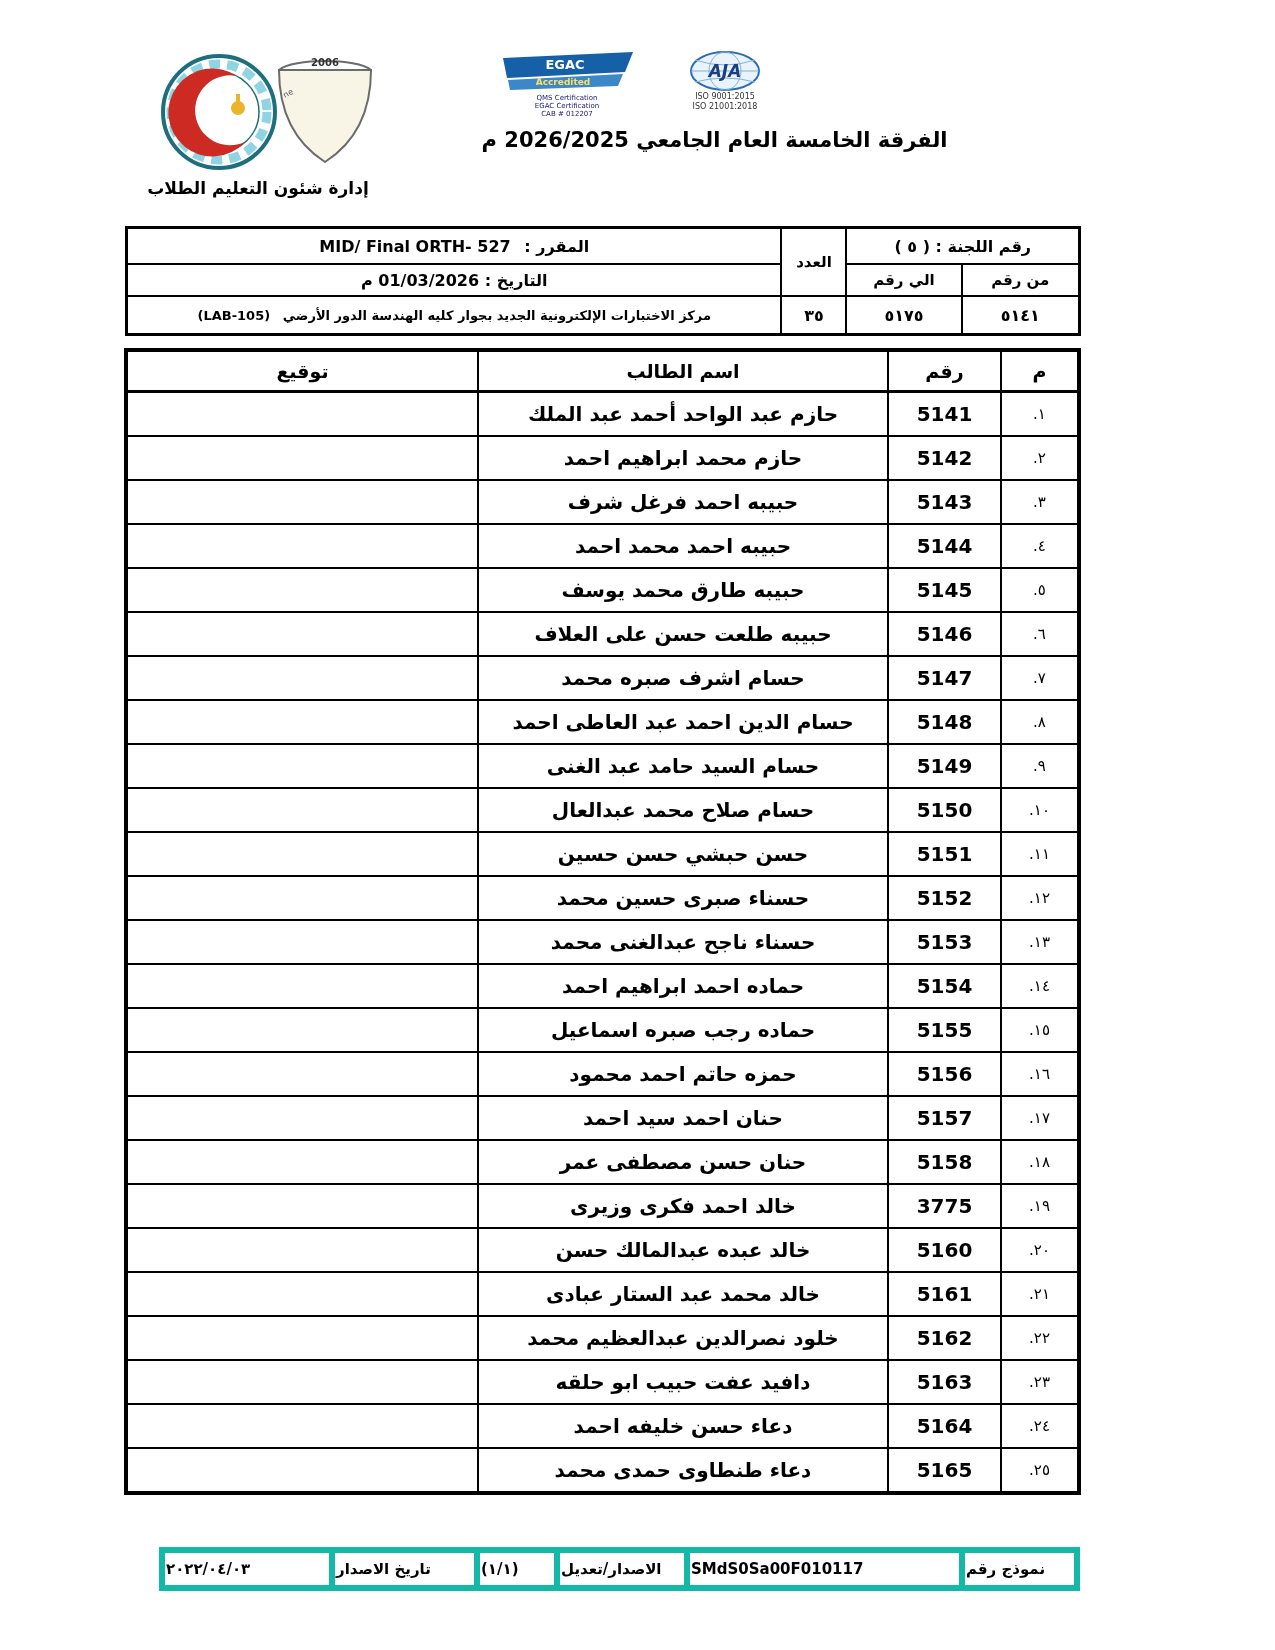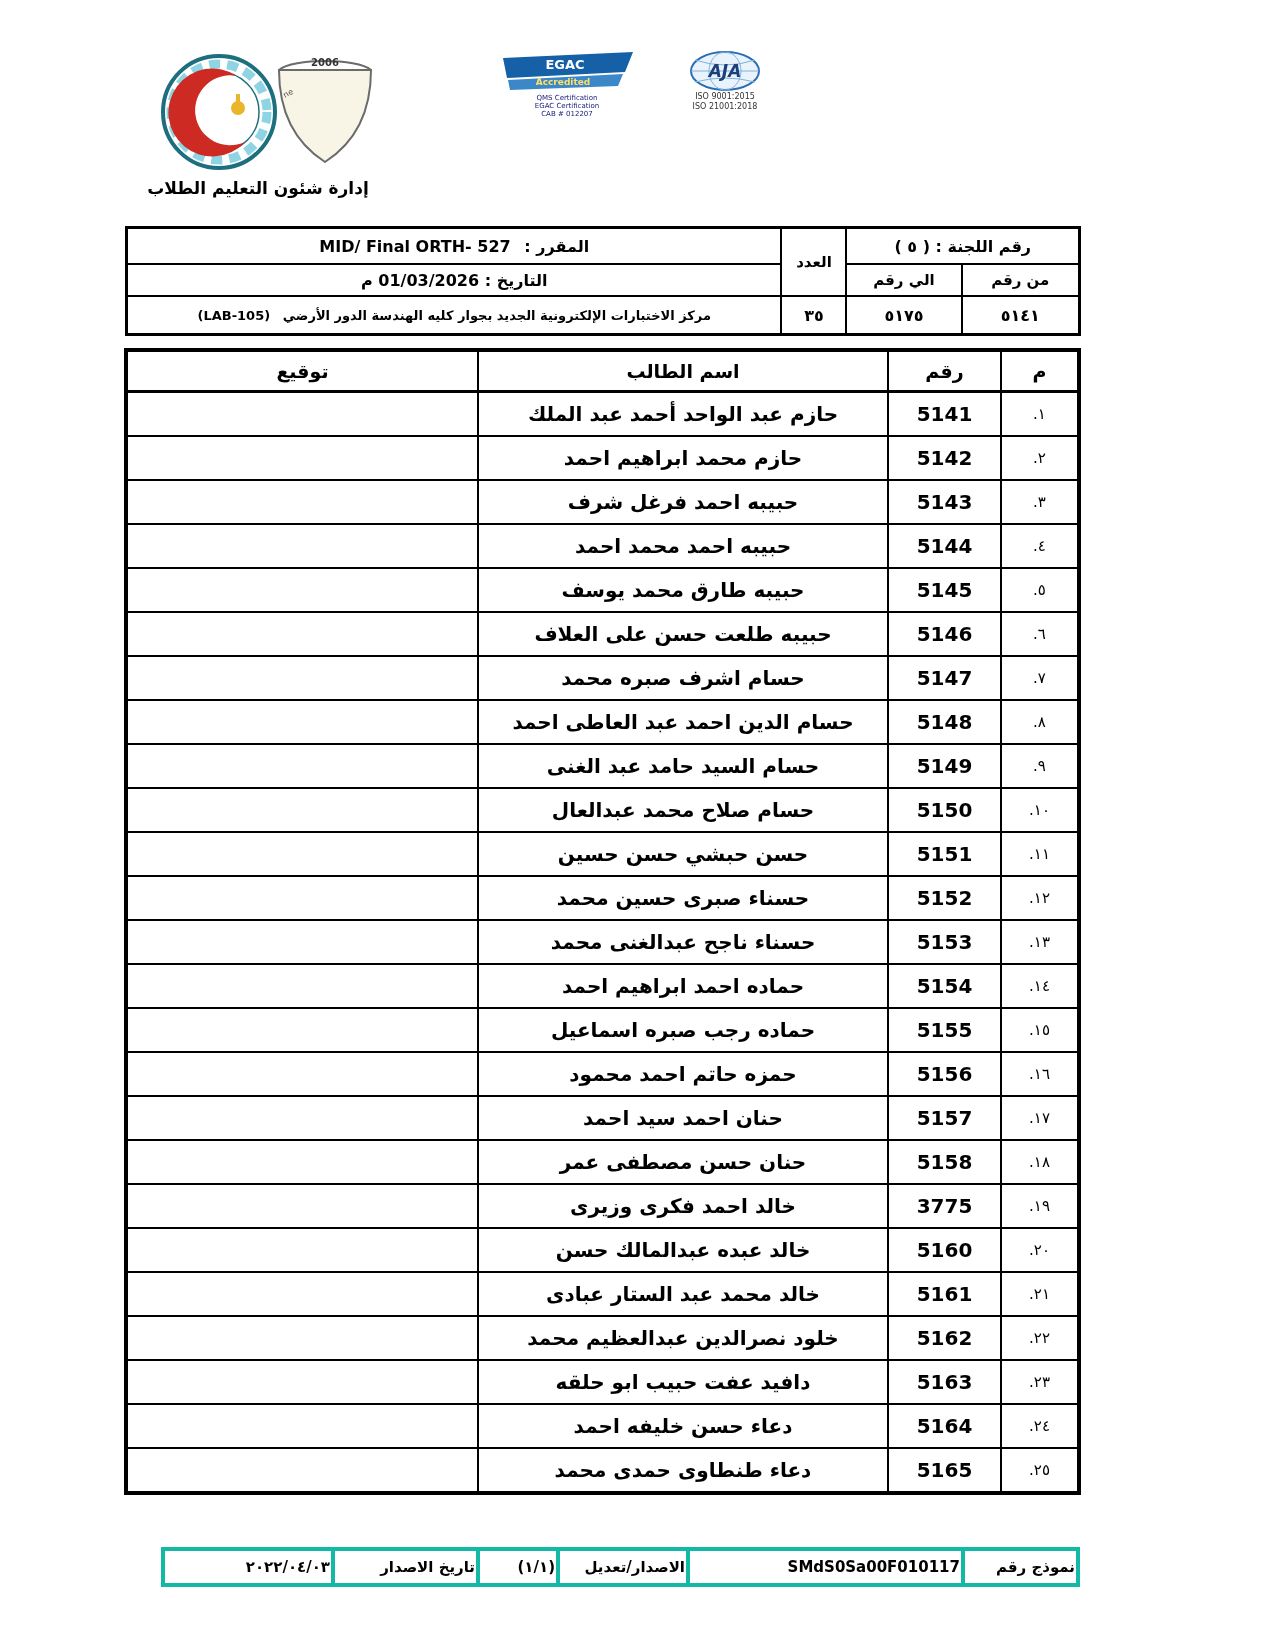--- a/index.html
+++ b/index.html
@@ -43,21 +43,21 @@
   .students-table { width:953px; margin:12px 194px 0 auto; border:4px solid #000; }
   .students-table th { border:2px solid #000; border-bottom:3px solid #000; font-size:19px; font-weight:bold; height:36px; text-align:center; }
   .students-table td { border:2px solid #000; height:40px; text-align:center; }
   .cell-index { font-size:15px; }
   .cell-id { font-size:20px; font-weight:bold; }
   .cell-name { font-size:20px; font-weight:bold; }
   .cell-signature { background:#fff; }
 
   
   .footer-table { width:915px; margin:52px 195px 0 auto; border:2px solid #000; }
-  .footer-table td { border:4px solid #14b8a6; font-weight:bold; font-size:15px; height:30px; text-align:right; overflow:hidden; }
+  .footer-table td { border:6px solid #14b8a6; font-weight:bold; font-size:15px; height:30px; text-align:left; overflow:hidden; }
 </style>
 </head>
 <body>
 
 <div class="page">
 
   <header class="header">
 
 
     <div class="hdr-center">
@@ -75,20 +75,21 @@
           <ellipse cx="52" cy="21" rx="34" ry="19" fill="#eaf3fb" stroke="#2a6db5" stroke-width="2"></ellipse>
           <ellipse cx="52" cy="21" rx="16" ry="19" fill="none" stroke="#7fb2dd" stroke-width="1"></ellipse>
           <line x1="18" y1="21" x2="86" y2="21" stroke="#7fb2dd" stroke-width="1"></line>
           <path d="M22 10 Q52 20 82 10" fill="none" stroke="#7fb2dd" stroke-width="1"></path>
           <path d="M22 32 Q52 24 82 32" fill="none" stroke="#7fb2dd" stroke-width="1"></path>
           <text x="52" y="27" text-anchor="middle" fill="#1b3f7a" font-size="17" font-weight="bold" font-style="italic">AJA</text>
           <text x="52" y="49" text-anchor="middle" fill="#333333" font-size="8">ISO 9001:2015</text>
           <text x="52" y="59" text-anchor="middle" fill="#333333" font-size="8">ISO 21001:2018</text>
         </svg>
       </div>
+      <div class="doc-subtitle">الفرقة الخامسة العام الجامعي 2026/2025 م</div>
     </div>
 
     <div class="hdr-dept">
       <svg width="235" height="122" viewBox="0 0 235 122">
         <path d="M138 20 L230 20 C230 66 212 94 184 112 C156 94 138 66 138 20 Z" fill="#f8f4e6" stroke="#6b6b6b" stroke-width="2"></path>
         <path d="M138 20 C152 8 216 8 230 20" fill="none" stroke="#6b6b6b" stroke-width="2"></path>
         <text x="184" y="16" text-anchor="middle" font-size="10" font-weight="bold" fill="#333333">2006</text>
         <defs>
             <path id="arcpath" d="M144 48 Q184 24 224 48"></path>
           </defs>

